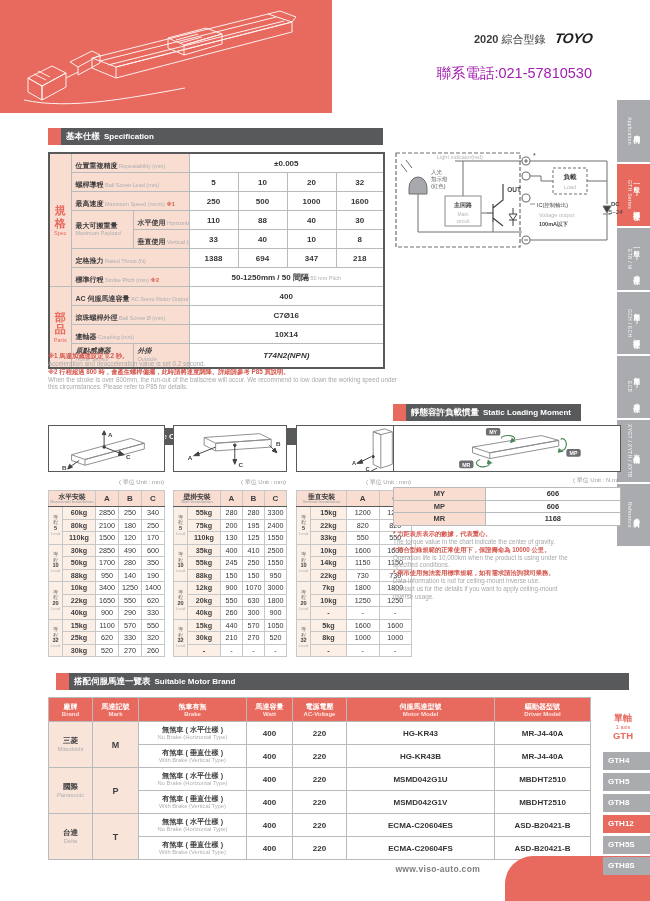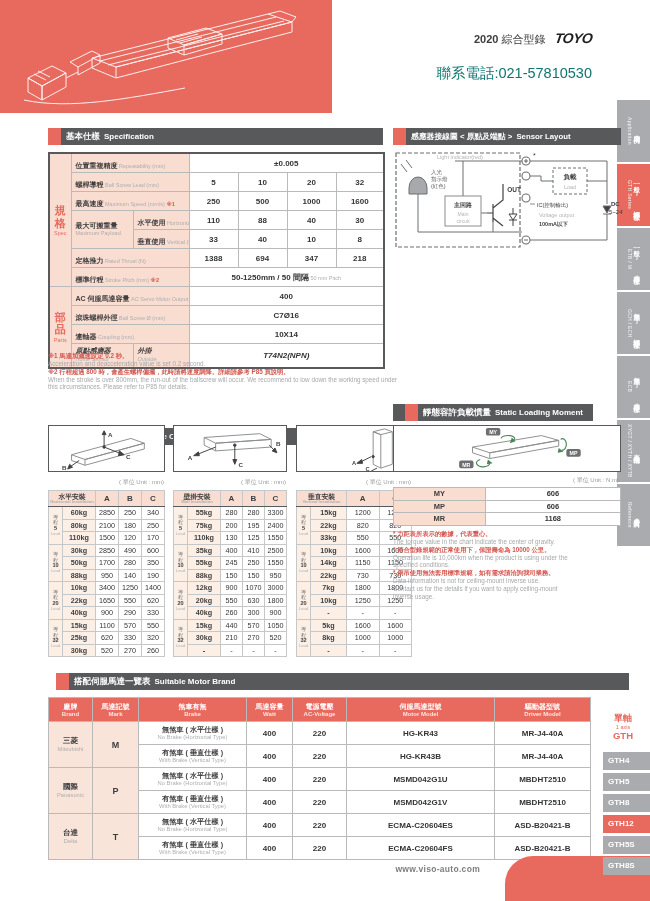--- a/index.html
+++ b/index.html
@@ -5,21 +5,21 @@
 <style>
   html,body{margin:0;padding:0;background:#fff;}
   body{font-family:"Liberation Sans","DejaVu Sans",sans-serif;-webkit-font-smoothing:antialiased;}
   #page{position:relative;width:650px;height:901px;background:#fff;overflow:hidden;}
   
   #hero{position:absolute;left:0;top:0;width:332px;height:113px;background:#E8695E;}
   
   #catalog-line{position:absolute;left:360px;top:30px;width:232px;text-align:right;font-size:11px;color:#3c3c3e;}
   #catalog-line .b{font-weight:bold;}
   #logo{font-weight:bold;font-style:italic;font-size:14px;letter-spacing:-0.5px;color:#1e1e1e;transform:skewX(-8deg);display:inline-block;margin-left:6px;}
-  #phone{position:absolute;left:330px;top:64px;width:262px;text-align:right;font-size:14.5px;color:#0f766e;}
+  #phone{position:absolute;left:330px;top:64px;width:262px;text-align:right;font-size:14.5px;color:#a21caf;}
   
   .side-tab{position:absolute;left:617px;width:33px;height:62px;background:#A9ABAE;display:flex;flex-direction:row-reverse;justify-content:center;align-items:center;gap:1px;cursor:pointer;}
   .side-tab.active{background:#E8695E;}
   .side-tab .stz{writing-mode:vertical-rl;text-orientation:upright;font-size:6.5px;font-weight:bold;color:#fff;letter-spacing:1px;line-height:1;}
   .side-tab .ste{writing-mode:vertical-rl;font-size:5px;color:#f2f2f2;letter-spacing:0.3px;line-height:1;}
   
   .secbar{position:absolute;height:17px;background:#58595B;color:#fff;display:flex;align-items:center;}
   .secbar .rsq{width:13px;height:17px;background:#E8695E;flex:0 0 13px;}
   .secbar .sz{font-size:8.5px;font-weight:bold;margin-left:5px;white-space:nowrap;}
   .secbar .se{font-size:8px;font-weight:bold;margin-left:4px;white-space:nowrap;}
@@ -161,31 +161,26 @@
         <span class="stz">參考資料</span>
         <span class="ste">Reference</span>
       </div>
     </div>
 
   <div class="secbar" style="left:48px;top:128px;width:335px;">
     <span class="rsq"></span>
     <span class="sz">基本仕樣</span>
     <span class="se">Specification</span>
   </div>
-  <div class="secbar" style="left:393px;top:128px;width:228px;">
-    <span class="rsq"></span>
-    <span class="sz" style="font-size:7.8px;">感應器接線圖 &lt; 原點及端點 &gt;</span>
-    <span class="se" style="font-size:7.8px;">Sensor Layout</span>
-  </div>
   <div class="secbar" style="left:48px;top:428px;width:335px;">
     <span class="rsq"></span>
     <span class="sz">容許負載力距表</span>
     <span class="se">Allowable Overhang</span>
   </div>
-  <div class="secbar" style="left:393px;top:404px;width:188px;padding-left:12px;">
+  <div class="secbar" style="left:393px;top:404px;width:188px;">
     <span class="rsq"></span>
     <span class="sz">靜態容許負載慣量</span>
     <span class="se">Static Loading Moment</span>
   </div>
   <div class="secbar" style="left:56px;top:673px;width:573px;">
     <span class="rsq"></span>
     <span class="sz">搭配伺服馬達一覽表</span>
     <span class="se">Suitable Motor Brand</span>
   </div>
 

